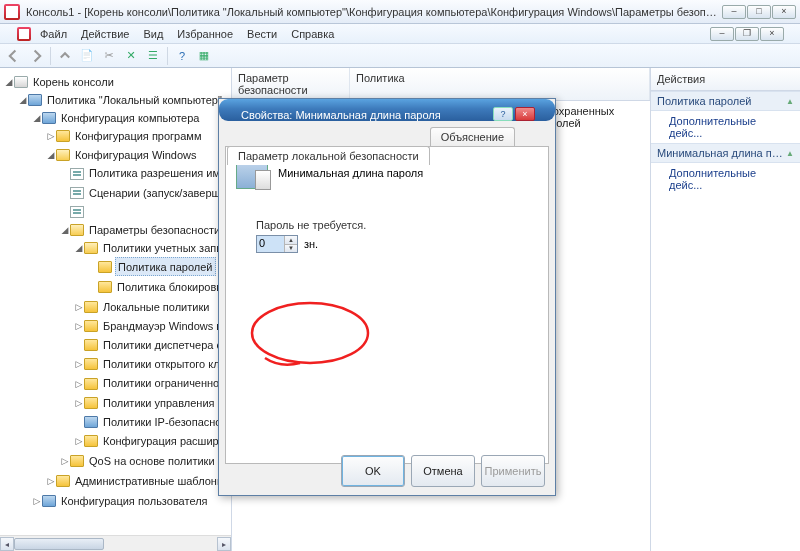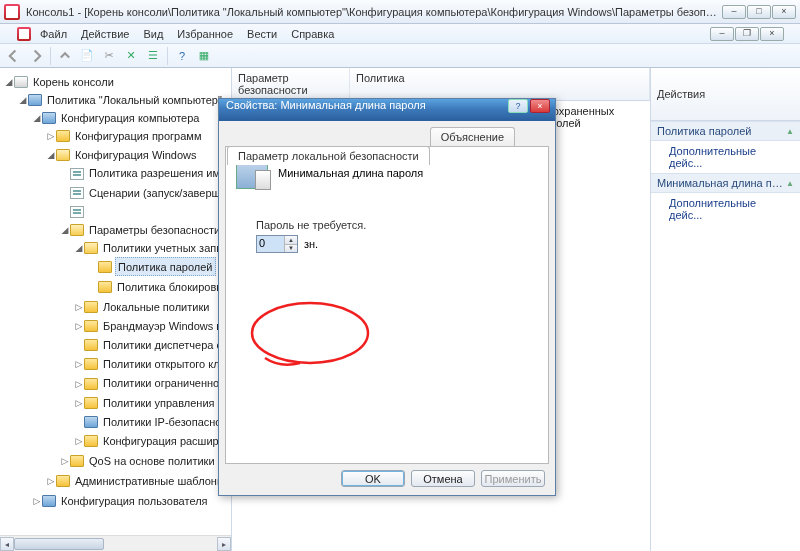--- a/index.html
+++ b/index.html
@@ -54,28 +54,28 @@
 .listpane{ flex:1; display:flex; flex-direction:column; min-width:0; }
 .listheader{display:flex;background:linear-gradient(#fff,#eef3f9);border-bottom:1px solid #cfd8e6;}
 .listheader .col{padding:4px 6px;border-right:1px solid #dfe6ef;color:#333;}
 .listrow{display:flex;padding:2px 0;}
 .listrow .col{padding:2px 6px;color:#222;display:flex;align-items:center;gap:4px;}
 .col.c1{flex:0 0 300px;} .col.c2{flex:1;}
 .listbody{flex:1;background:#fff;position:relative;}
 
 
 .actionspane{ width:150px; border-left:1px solid #cfd8e6; display:flex; flex-direction:column; background:#fff;}
-.actionspane .hdr{background:linear-gradient(#fff,#eef3f9);border-bottom:1px solid #cfd8e6;padding:20px 6px;color:#333;}
+.actionspane .hdr{background:linear-gradient(#fff,#eef3f9);border-bottom:1px solid #cfd8e6;padding:5px 6px;color:#333;}
 .actionspane .grouptitle{background:#e9f0f8;border:1px solid #d8e2ef;border-left:none;border-right:none;padding:3px 6px;color:#2a4b7c;display:flex;align-items:center;justify-content:space-between;}
 .actionspane .actionlink{padding:4px 18px;color:#1a3e8b;}
 .chev{font-size:8px;color:#6a7;}
 
 
 .dialog{position:absolute;left:218px;top:98px;width:338px;height:398px;border:1px solid #5d7fa5;background:#f0f0f0;box-shadow:2px 2px 8px rgba(0,0,0,.3);}
-.dlg-title{height:22px;background:linear-gradient(#5aa3e0,#3d7abb 45%,#2a5f9e);display:flex;align-items:flex-start;padding:0 5px;color:#fff;}
+.dlg-title{height:22px;background:linear-gradient(#5aa3e0,#3d7abb 45%,#2a5f9e);display:flex;align-items:flex-end;padding:0 20px;color:#fff;border-radius:9px;}
 .dlg-title .t{flex:1;padding-left:2px;font-size:11px;}
 .dlg-title .wb{display:flex;gap:2px;}
 .dlg-title .b{width:20px;height:14px;background:linear-gradient(#eaf2fb,#c8dbef);border:1px solid #8db;border-radius:2px;display:flex;align-items:center;justify-content:center;font-size:9px;color:#2a5f9e;}
 .dlg-title .b.close{background:linear-gradient(#f08a8a,#d83a3a);color:#fff;border-color:#a23;}
 .dlg-body{padding:6px;}
 .tabstrip{display:flex;align-items:flex-end;margin-left:2px;}
 .tab{padding:3px 10px;border:1px solid #b9b9b9;border-bottom:none;background:linear-gradient(#fdfdfd,#eee);border-radius:3px 3px 0 0;position:relative;color:#333;}
 .tab.active{background:#fff;z-index:2;top:19px;}
 .tabpanel{border:1px solid #b9b9b9;background:#fff;height:318px;padding:10px;position:relative;}
 .policy-hdr{display:flex;align-items:center;gap:10px;margin-bottom:20px;}
@@ -83,21 +83,21 @@
 .policy-icon:after{content:"";position:absolute;right:-4px;bottom:-2px;width:14px;height:18px;background:linear-gradient(#fff,#ddd);border:1px solid #999;}
 .field-row{margin-top:30px;margin-left:20px;}
 .field-row .lbl{color:#333;margin-bottom:4px;}
 .spinner{display:flex;align-items:center;gap:6px;}
 .spinner .inp{width:42px;height:18px;border:1px solid #7a8fa8;background:#fff;display:flex;}
 .spinner .inp .val{flex:1;padding:1px 2px;background:#cde2f7;color:#000;}
 .spinner .inp .btns{width:13px;display:flex;flex-direction:column;}
 .spinbtn{flex:1;background:linear-gradient(#f6f8fb,#dfe6ef);border-left:1px solid #b6b6b6;display:flex;align-items:center;justify-content:center;font-size:6px;color:#444;}
 .spinbtn+.spinbtn{border-top:1px solid #b6b6b6;}
 .dlg-buttons{position:absolute;right:10px;bottom:8px;display:flex;gap:6px;}
-.btn{min-width:64px;height:17px;border:1px solid #9aa7b5;border-radius:3px;background:linear-gradient(#fdfdfd,#e3e9f0);color:#222;display:flex;align-items:center;justify-content:center;}
+.btn{min-width:64px;height:32px;border:1px solid #9aa7b5;border-radius:3px;background:linear-gradient(#fdfdfd,#e3e9f0);color:#222;display:flex;align-items:center;justify-content:center;}
 .btn.disabled{color:#9a9a9a;}
 .btn.default{box-shadow: inset 0 0 0 1px #6fb3e0;}
 
 
 .annot{position:absolute;pointer-events:none;}
 .annot svg{overflow:visible;}
 </style>
 </head>
 <body>
 

